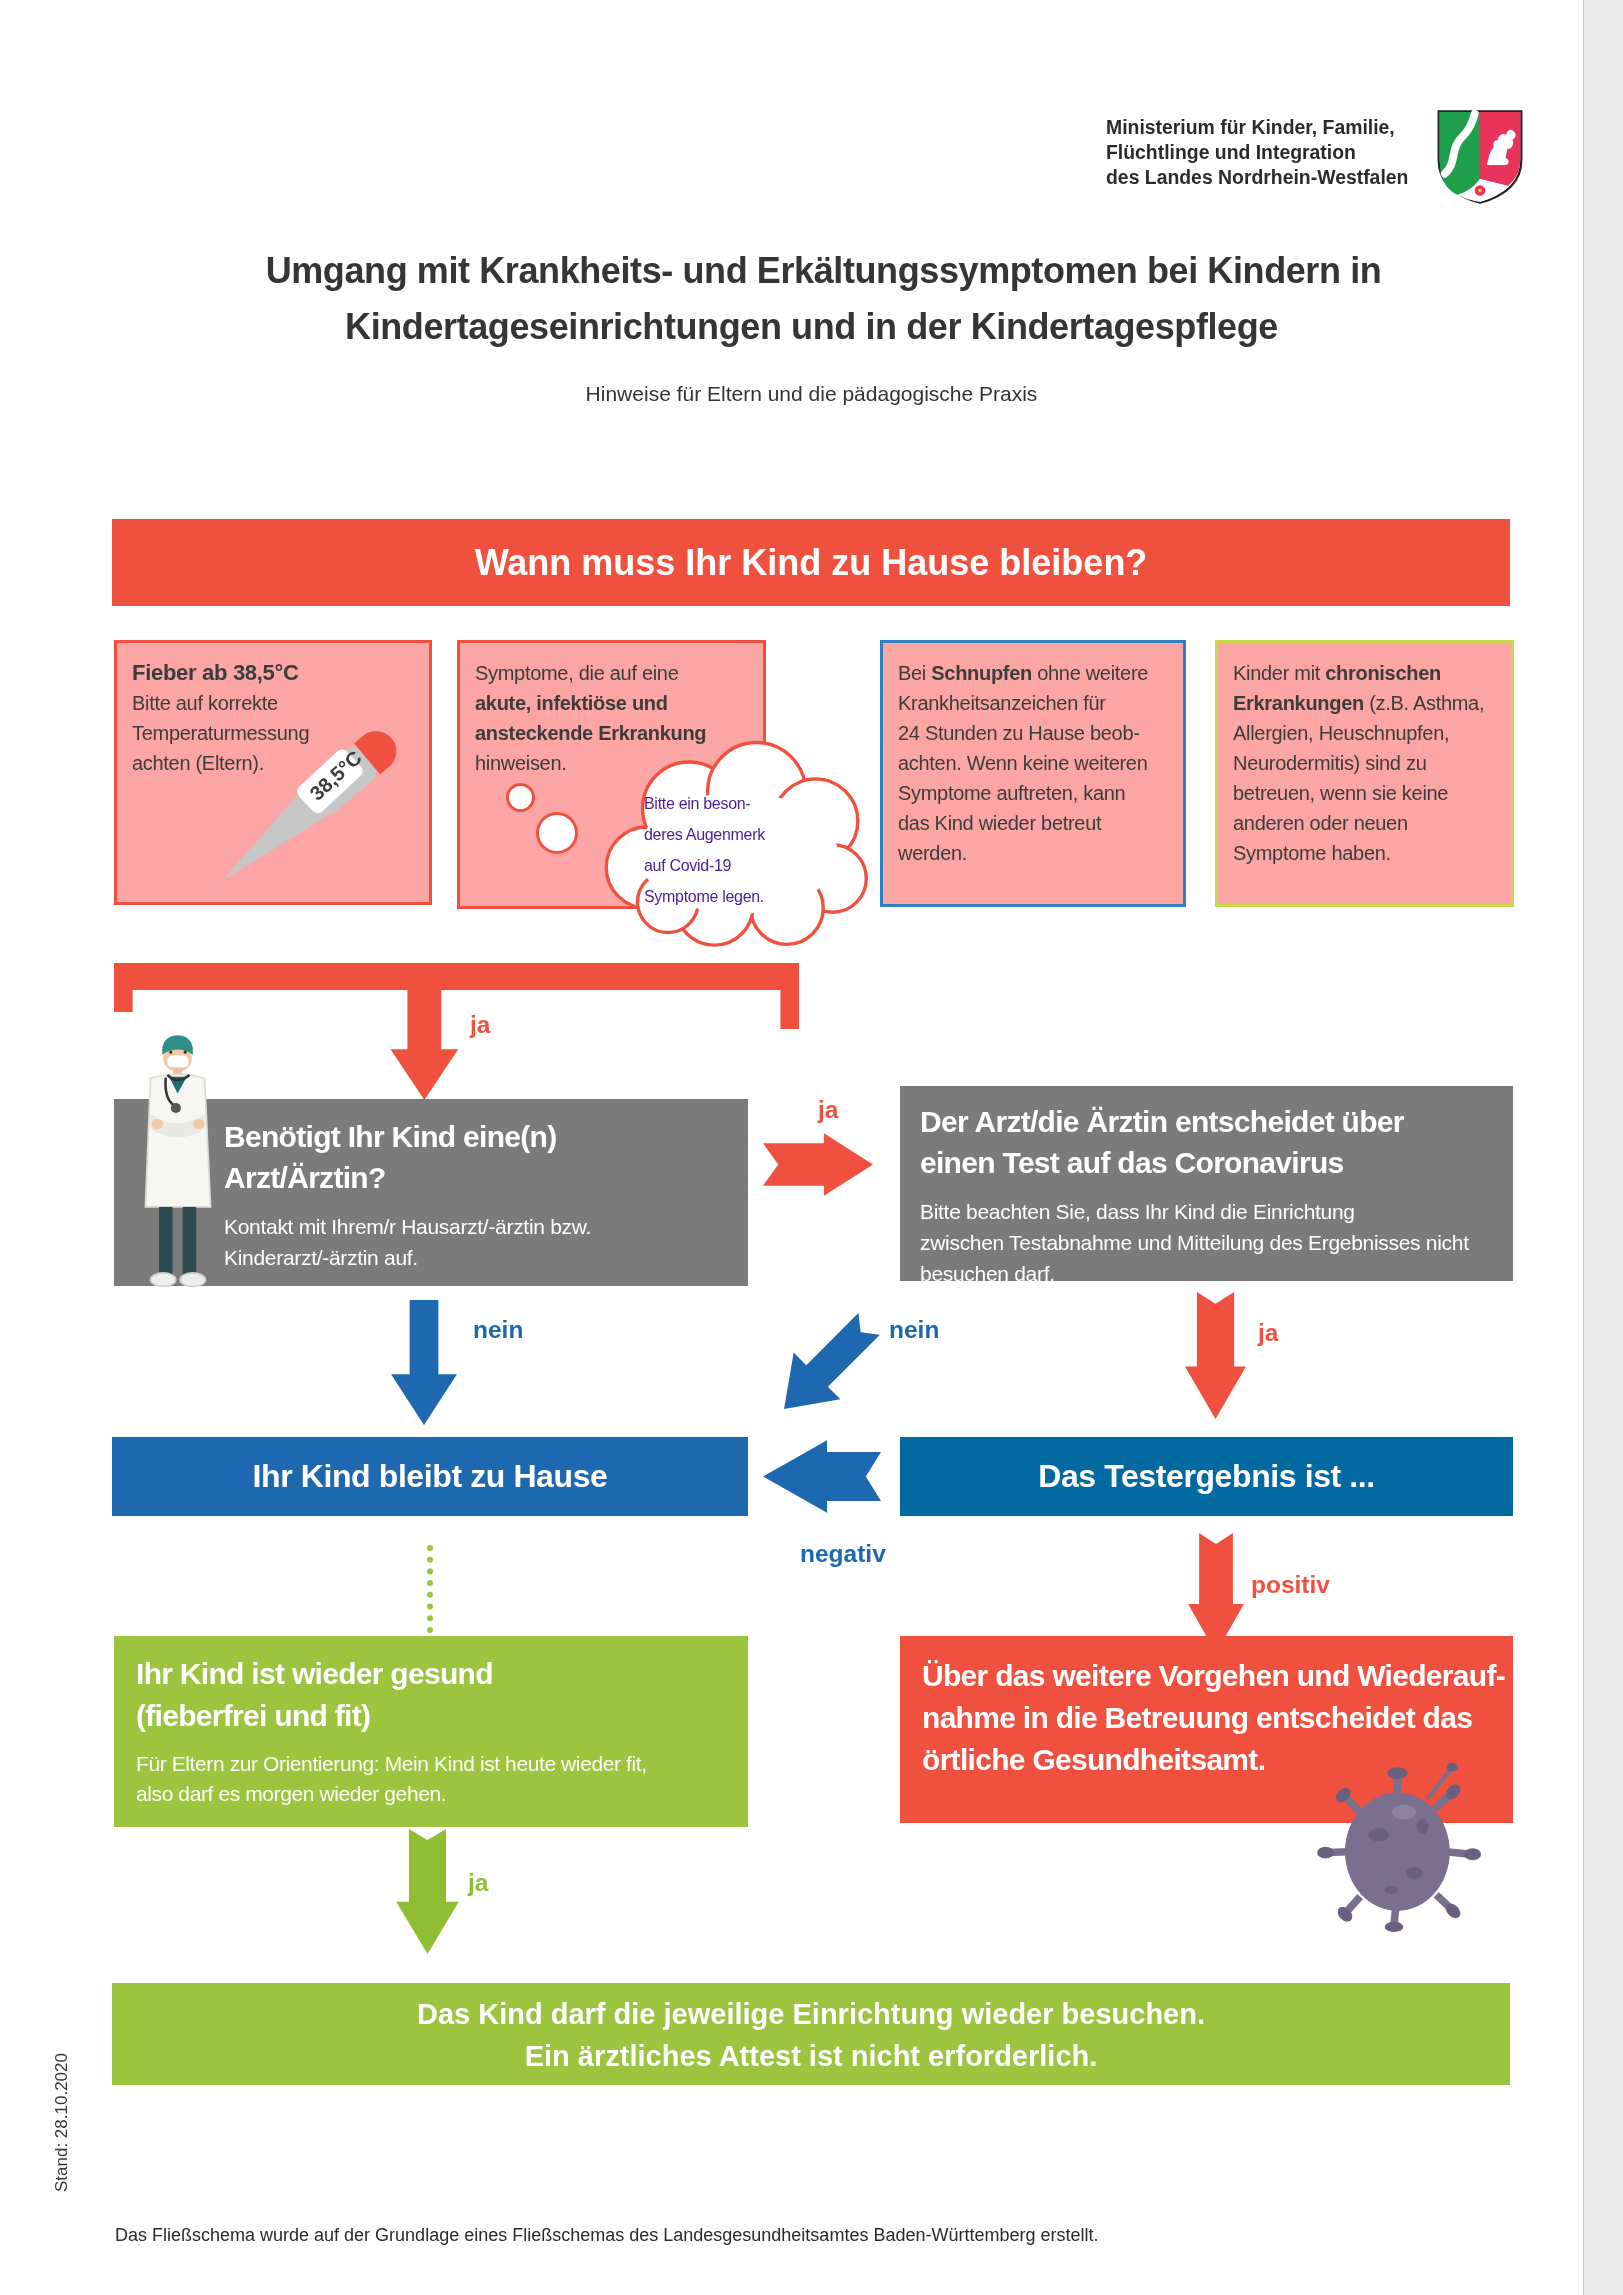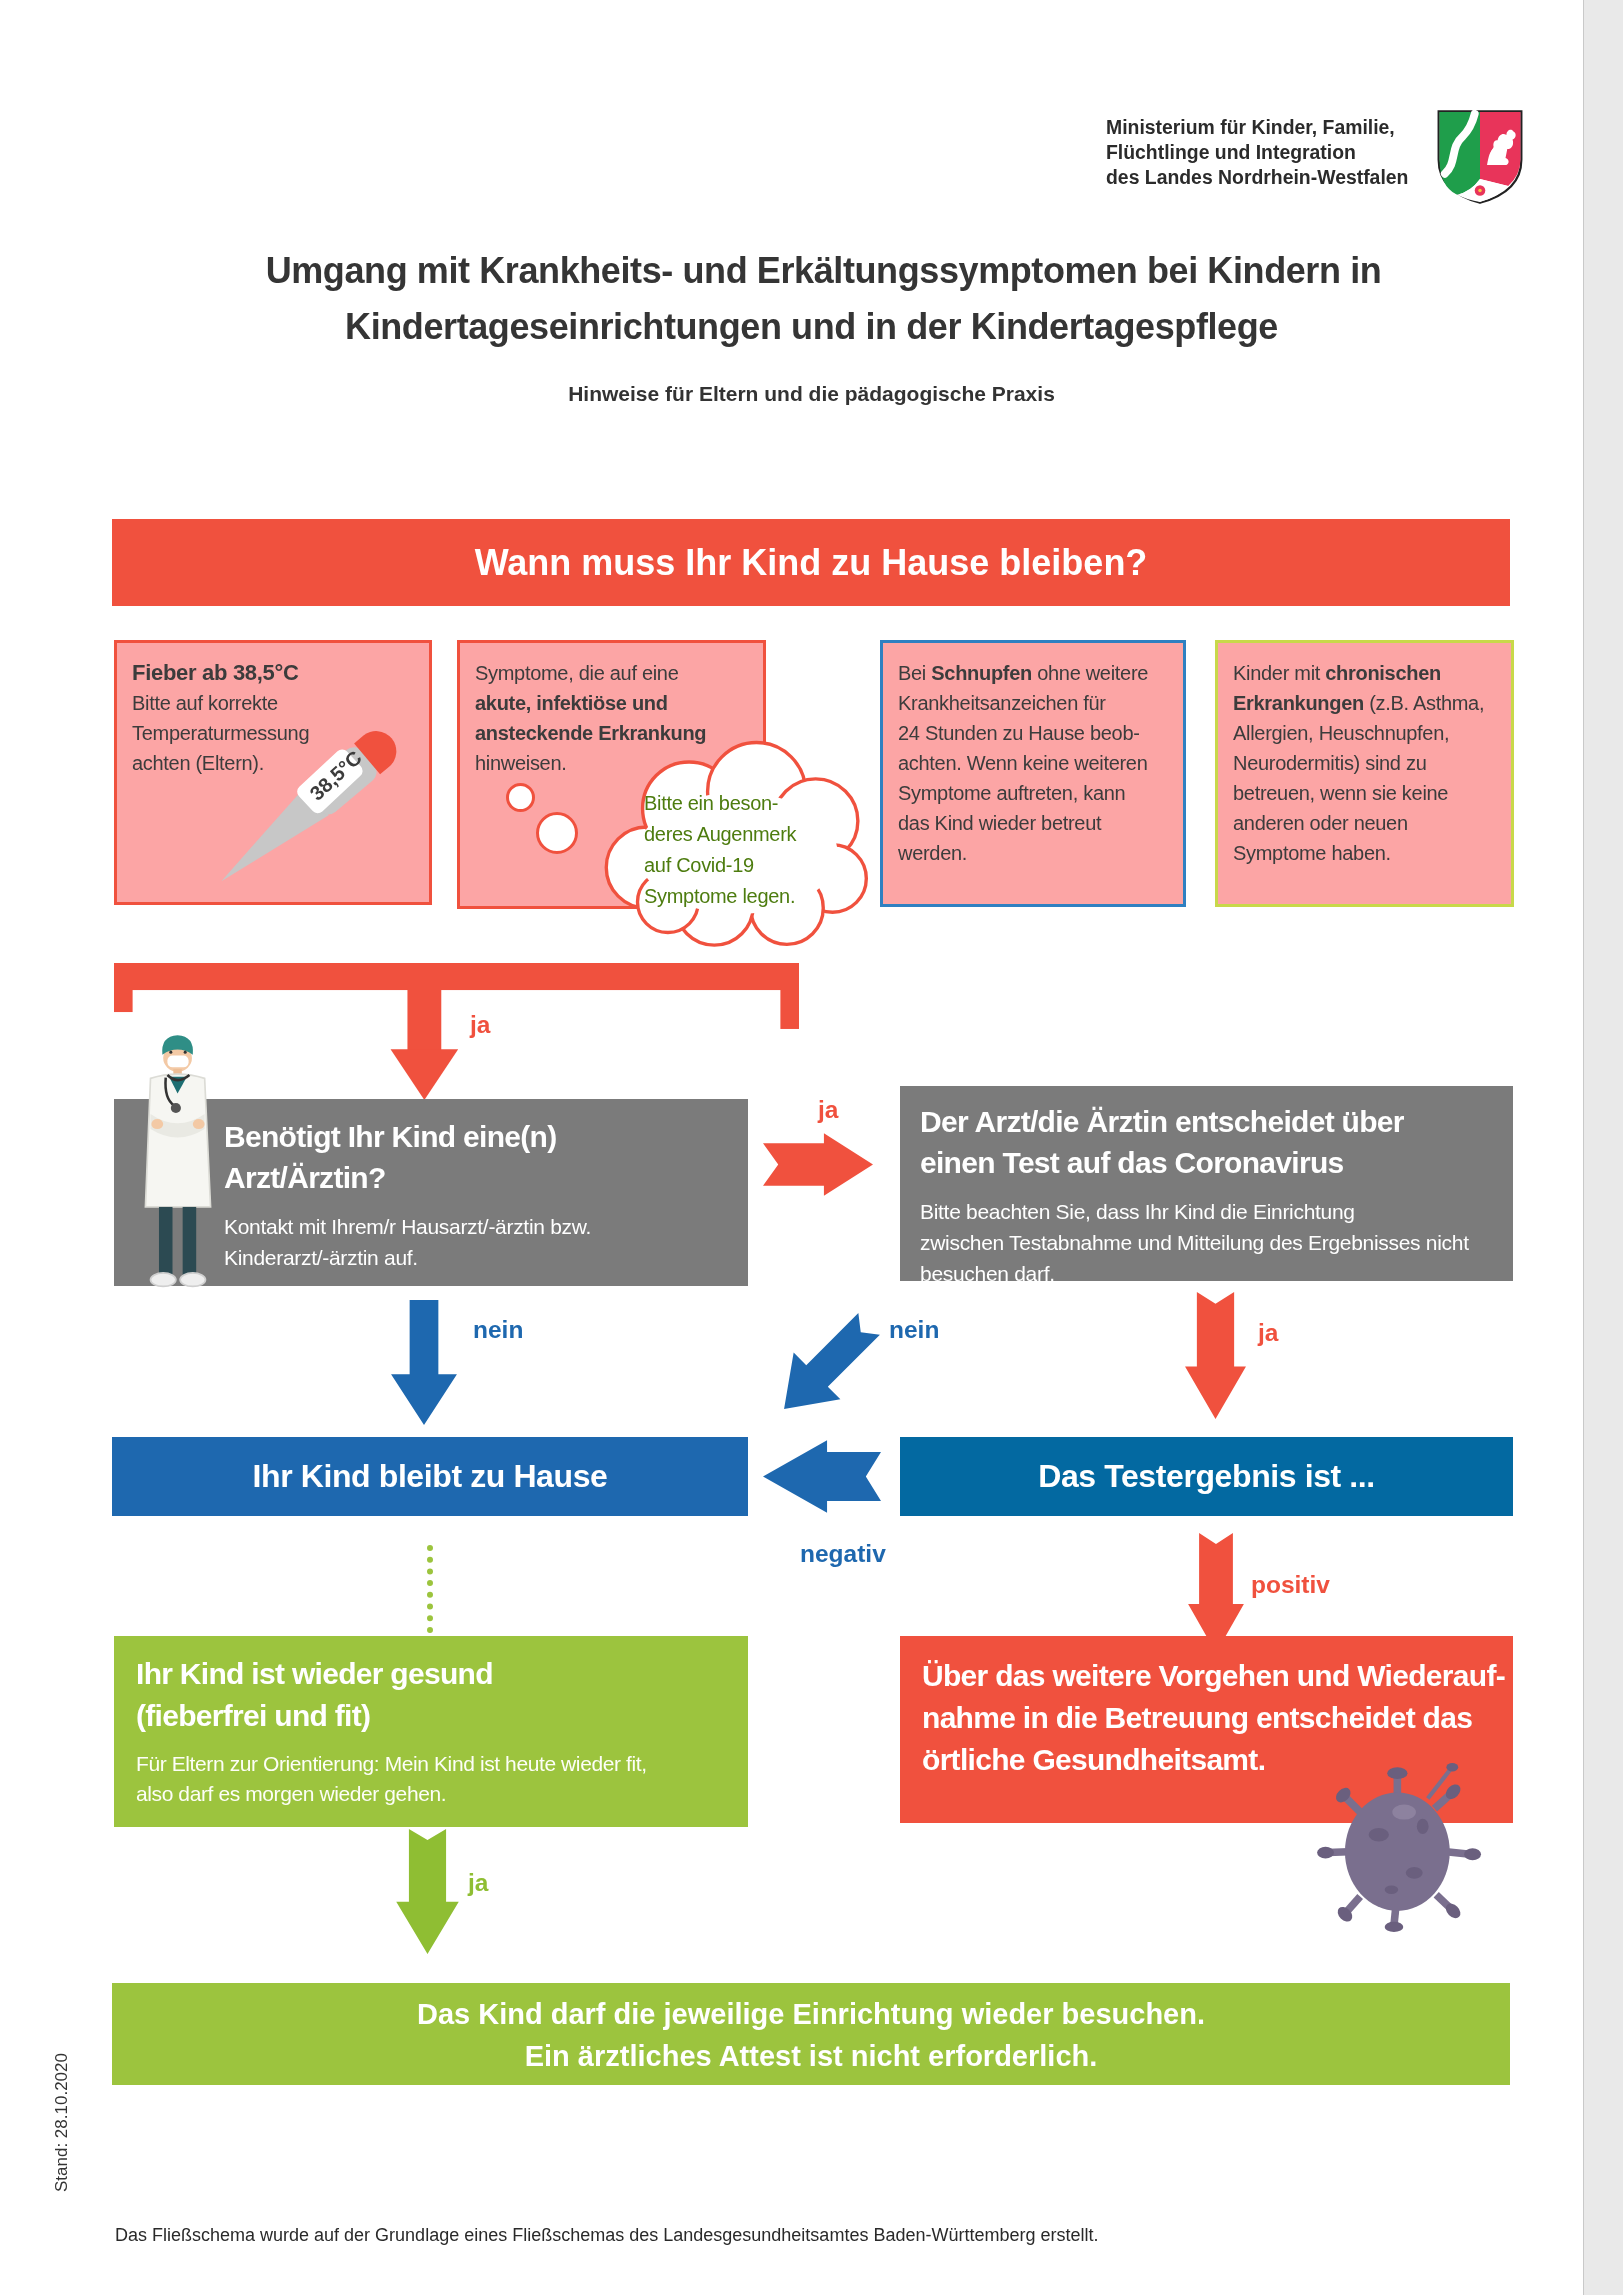--- a/index.html
+++ b/index.html
@@ -7,40 +7,40 @@
   .page { position:relative; width:1623px; height:2295px; background:#ffffff; overflow:hidden; }
   .abs { position:absolute; }
   .nowrap { white-space:nowrap; }
 
   
   .ministry { left:1106px; top:115px; font-size:19.4px; font-weight:bold; line-height:25px; color:#2b2b2b; }
   .coat { left:1436px; top:107px; width:88px; height:100px; }
 
   .title-line { left:0; width:1623px; text-align:center; font-weight:bold; color:#353535; font-size:36px; letter-spacing:-0.4px; }
   .title1 { top:250px;margin-left:12px; } .title2 { top:306px; }
-  .subtitle { left:0; width:1623px; top:382px; text-align:center; font-size:21px; color:#333;font-weight:bold; }
+  .subtitle { left:0; width:1623px; top:382px; text-align:center; font-size:21px; color:#333; }
 
   .q-banner { left:112px; top:489px; width:1398px; height:87px; background:#f0513e;
     color:#fff; font-size:36px; font-weight:bold; display:flex; align-items:center; justify-content:center;margin-top:30px; }
 
   
   .crit { top:640px; background:#fca5a5; font-size:20px; letter-spacing:-0.3px; line-height:30px; color:#3c3c3c; padding:15px 12px 0 15px; }
   .crit .b { font-weight:bold; }
   .crit-fever   { left:114px;  width:318px; height:265px; border:3.4px solid #f0513e; }
   .crit-sympt   { left:457px;  width:309px; height:269px; border:3.4px solid #f0513e; }
   .crit-cold    { left:880px; width:306px; height:267px; border:3.4px solid #2f80c1; }
   .crit-chronic { left:1215px; width:299px; height:267px; border:3.4px solid #c8d84a; }
 
   .thermo { left:190px; top:752px; width:245px; height:101px; transform:rotate(-40deg); z-index:3; }
 
   .bub { background:#fff; border:3.4px solid #f0513e; border-radius:50%; z-index:4; }
   .bub1 { left:506px; top:783px; width:29px; height:29px; }
   .bub2 { left:536px; top:812px; width:42px; height:42px; }
   .cloud-svg { left:586px; top:739px; width:282px; height:208px; z-index:5; }
-  .cloud-text { left:644px; top:788px; z-index:6; font-size:20px; letter-spacing:-0.3px; line-height:31px; color:#4d7c0f; }
+  .cloud-text { left:644px; top:788px; z-index:6; font-size:16px; letter-spacing:-0.3px; line-height:31px; color:#4c1d95; }
 
   
   .lbl { font-weight:bold; font-size:24.5px; z-index:6; }
   .lbl-red { color:#f0513e; } .lbl-blue { color:#1e68af; } .lbl-green { color:#8fbe33; }
 
   .bracket { left:114px; top:963px; width:685px; height:137px; }
   .ja-top { left:470px; top:1011px; }
 
   .doctor { left:125px; top:1031px; width:106px; height:258px; z-index:4; }
 

